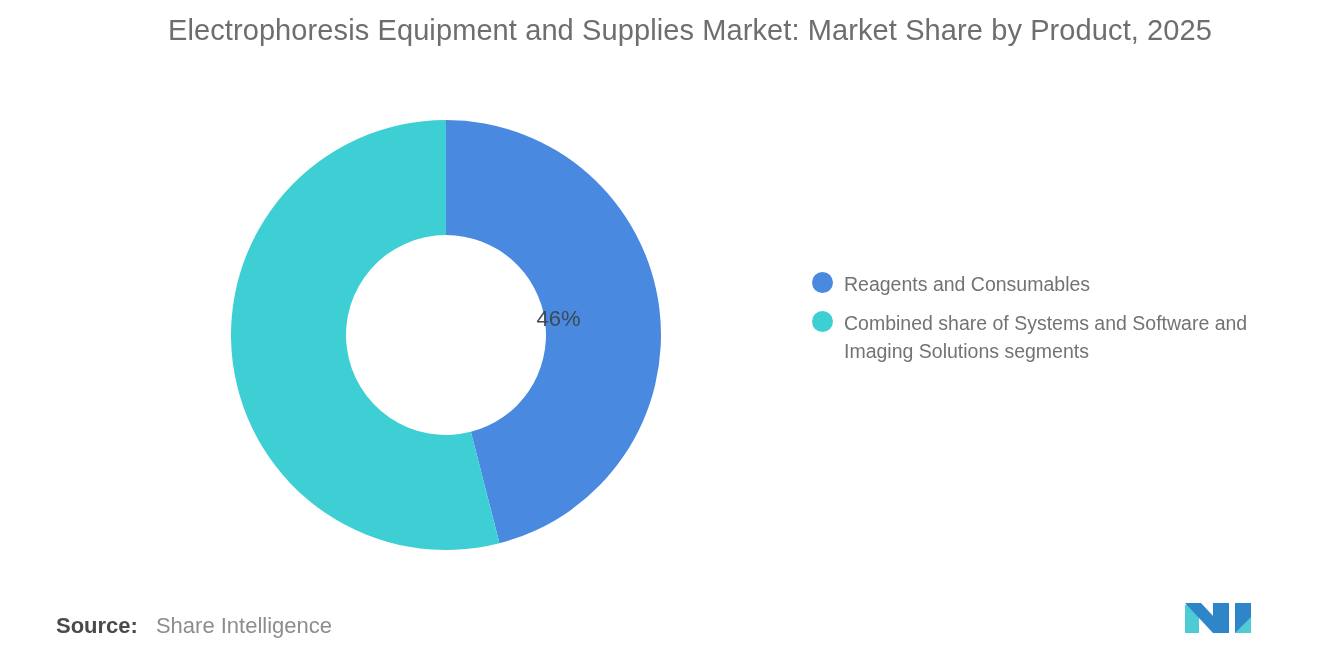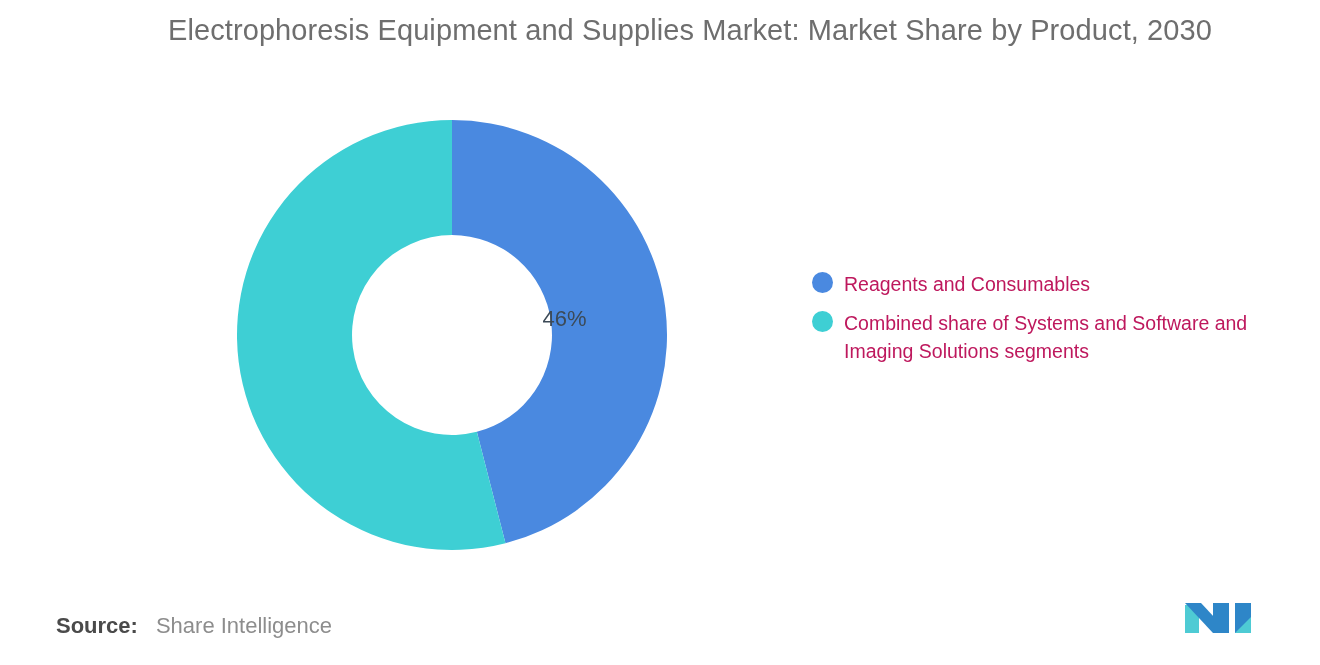--- a/index.html
+++ b/index.html
@@ -26,21 +26,21 @@
     font-size: 29px;
     line-height: 41px;
     color: #6e6e6e;
     font-weight: 400;
     letter-spacing: 0.1px;
   }
 
   
   #donut-wrap {
     position: absolute;
-    left: 237px;
+    left: 231px;
     top: 120px;
     width: 430px;
     height: 430px;
   }
   #donut-svg {
     display: block;
     width: 430px;
     height: 430px;
   }
   #slice-label-0 {
@@ -77,21 +77,21 @@
     width: 21px;
     height: 21px;
     border-radius: 50%;
     flex: 0 0 21px;
     margin-top: 2px;
   }
   .legend-text {
     margin-left: 11px;
     font-size: 19.5px;
     line-height: 28px;
-    color: #be185d;
+    color: #737373;
     max-width: 425px;
   }
 
   
   #source-line {
     position: absolute;
     left: 56px;
     top: 610px;
     font-size: 22px;
     line-height: 32px;
@@ -113,21 +113,21 @@
     position: absolute;
     left: 1183px;
     top: 597px;
     width: 72px;
     height: 40px;
   }
 </style>
 </head>
 <body>
 
-<div id="chart-title">Electrophoresis Equipment and Supplies Market: Market Share by Product, 2030</div>
+<div id="chart-title">Electrophoresis Equipment and Supplies Market: Market Share by Product, 2025</div>
 
 <div id="donut-wrap">
   <svg id="donut-svg" viewBox="0 0 430 430">
     <g id="donut-slices">
         <path d="M 215 0 A 215 215 0 0 1 268.4683257404438 423.2453796426557 L 239.86277146930638 311.8341015338349 A 99.97500000000001 99.97500000000001 0 0 0 215 115.02499999999999 Z" fill="#4a89e0"></path>
         <path d="M 268.4683257404438 423.2453796426557 A 215 215 0 1 1 214.99999999999997 0 L 214.99999999999997 115.02499999999999 A 99.97500000000001 99.97500000000001 0 1 0 239.86277146930638 311.8341015338349 Z" fill="#3ecfd4"></path>
       </g>
   </svg>
   <div id="slice-label-0">
     <span style="left: 297.497px; top: 185.788px;">46%</span>

